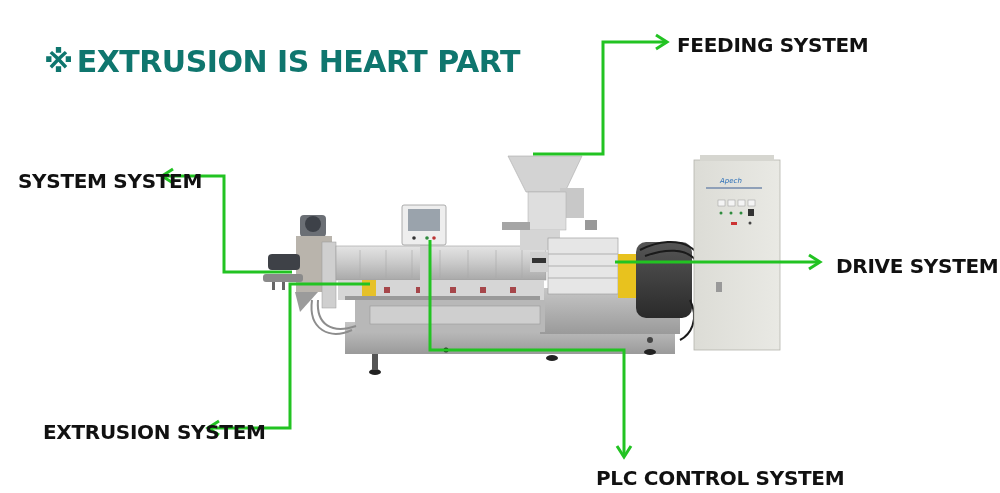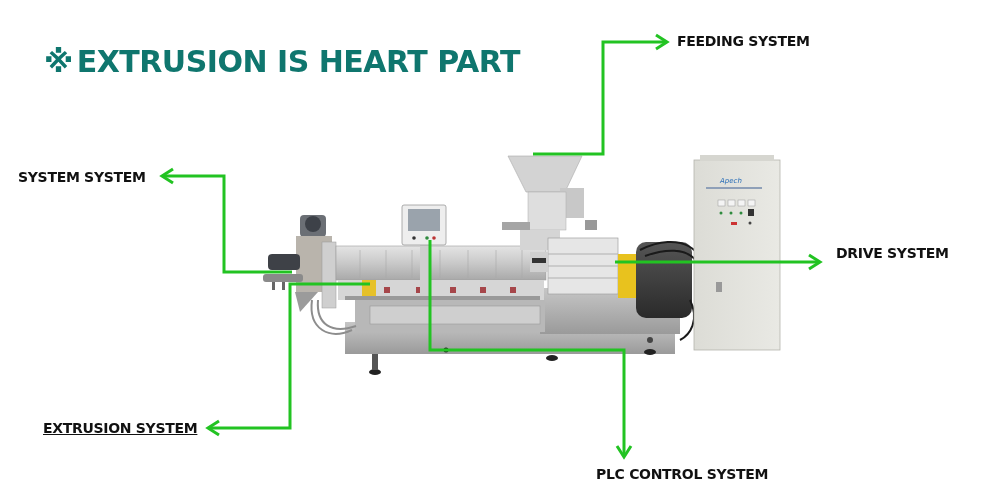--- a/index.html
+++ b/index.html
@@ -6,21 +6,21 @@
   body { width: 1000px; height: 493px; position: relative; overflow: hidden; font-family: "Liberation Sans", "DejaVu Sans", sans-serif; }
   .title {
     position: absolute; left: 44px; top: 44px;
     font-family: "DejaVu Sans", "Liberation Sans", sans-serif;
     font-weight: bold; font-size: 30px; color: #0f766e; letter-spacing: -0.5px;
     white-space: nowrap;
   }
   .title .mark { margin-right: 4px; }
   .label {
     position: absolute; font-family: "DejaVu Sans", "Liberation Sans", sans-serif;
-    font-weight: bold; font-size: 14px; color: #111; white-space: nowrap; letter-spacing: -0.3px;
+    font-weight: bold; font-size: 20px; color: #111; white-space: nowrap; letter-spacing: -0.3px;
   }
   svg.canvas { position: absolute; left: 0; top: 0; }
 </style>
 </head>
 <body>
 
 <div class="title">
   <span class="mark">※</span><span>EXTRUSION IS HEART PART</span>
 </div>
 
@@ -164,15 +164,15 @@
     <polyline points="615,262 818,262"></polyline>
     <polyline points="809,255 820,262 809,269"></polyline>
 
     <polyline points="430,240 430,350 624,350 624,455"></polyline>
     <polyline points="617,446 624,457 631,446"></polyline>
   </g>
 </svg>
 
 <div class="label" style="left:677px; top:33px;">FEEDING SYSTEM</div>
 <div class="label" style="left:18px; top:169px;">SYSTEM SYSTEM</div>
-<div class="label" style="left:836px; top:245px;">DRIVE SYSTEM</div>
-<div class="label" style="left:43px; top:420px;text-decoration:underline;">EXTRUSION SYSTEM</div>
+<div class="label" style="left:836px; top:254px;">DRIVE SYSTEM</div>
+<div class="label" style="left:43px; top:420px;">EXTRUSION SYSTEM</div>
 <div class="label" style="left:596px; top:466px;">PLC CONTROL SYSTEM</div>
 
 </body></html>

